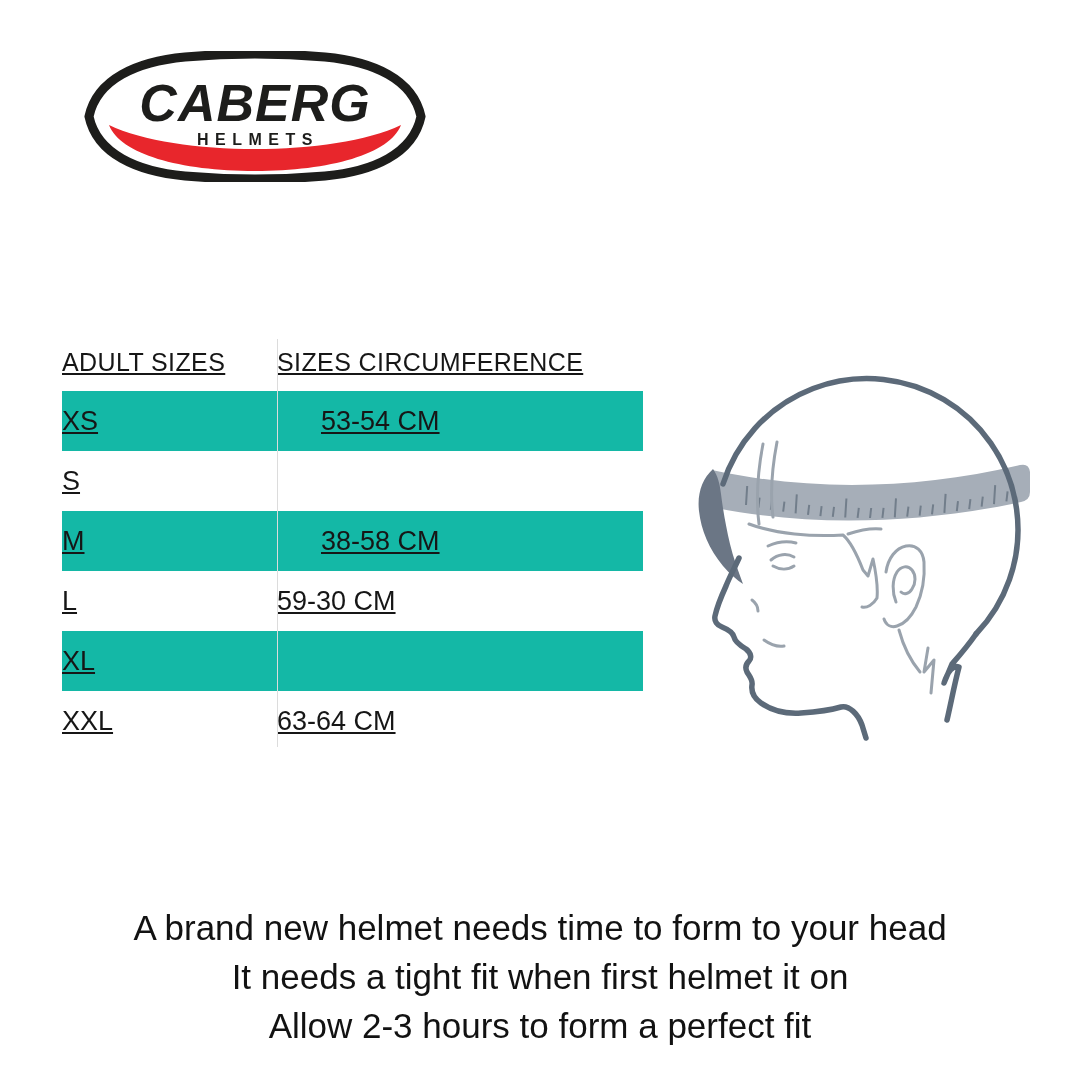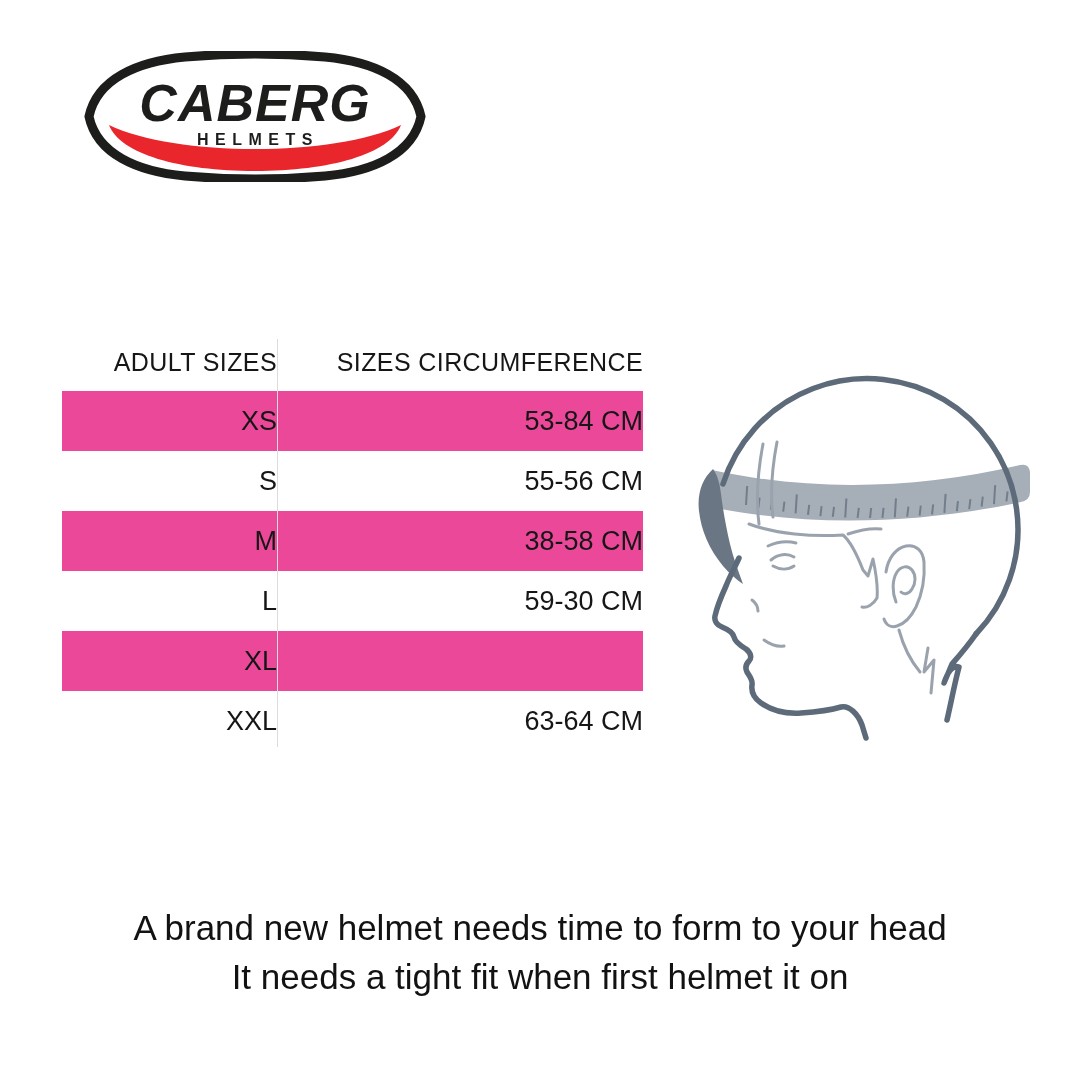--- a/index.html
+++ b/index.html
@@ -9,24 +9,24 @@
   }
   
   .logo{position:absolute;left:84px;top:51px;width:342px;height:131px;}
   .logo text{font-family:"Liberation Sans",sans-serif;}
   .logo .brand{font-size:52px;font-weight:bold;font-style:italic;letter-spacing:1px;fill:#1d1d1b;}
   .logo .tagline{font-size:16px;font-weight:bold;letter-spacing:6.5px;fill:#1d1d1b;}
   
   .chart{position:absolute;left:62px;top:333px;width:581px;}
   .row{display:grid;grid-template-columns:215px 1fr;align-items:center;height:60px;}
   .row.header{height:58px;}
-  .cell{text-align:right;}
+  .cell{text-align:left;text-decoration:underline;}
   .row.header .cell{font-size:25px;letter-spacing:0.4px;color:#161616;}
   .row.body .cell{font-size:27px;color:#161616;}
-  .row.stripe{background:#ec4899;}
+  .row.stripe{background:#14b8a6;gap:44px;}
   .col-divider{position:absolute;left:215px;top:6px;bottom:4px;width:1px;background:#dcdcdc;}
   
   .head-art{position:absolute;left:672px;top:356px;width:372px;height:400px;}
   
   .fit-notes{position:absolute;left:0;top:903px;width:1080px;text-align:center;
     font-size:35px;line-height:49px;color:#121212;}
 </style>
 </head>
 <body>
 
@@ -39,25 +39,24 @@
     <text class="tagline" x="174" y="94" text-anchor="middle">HELMETS</text>
   </svg>
 
   <div class="chart">
     <div class="row header">
       <div class="cell">ADULT SIZES</div>
       <div class="cell">SIZES CIRCUMFERENCE</div>
     </div>
     <div class="row body stripe">
       <div class="cell">XS</div>
-      <div class="cell">53-84 CM</div>
+      <div class="cell">53-54 CM</div>
     </div>
     <div class="row body">
       <div class="cell">S</div>
-      <div class="cell">55-56 CM</div>
     </div>
     <div class="row body stripe">
       <div class="cell">M</div>
       <div class="cell">38-58 CM</div>
     </div>
     <div class="row body">
       <div class="cell">L</div>
       <div class="cell">59-30 CM</div>
     </div>
     <div class="row body stripe">
@@ -120,15 +119,16 @@
 
     <g fill="none" stroke="#9aa3ad" stroke-width="3" stroke-linecap="round">
       <path d="M 763 444 C 758 470 756 500 759 524"></path>
       <path d="M 777 442 C 772 468 770 494 773 517"></path>
     </g>
   </svg>
 
   <div class="fit-notes">
     <div>A brand new helmet needs time to form to your head</div>
     <div>It needs a tight fit when first helmet it on</div>
+    <div>Allow 2-3 hours to form a perfect fit</div>
   </div>
 
 </div>
 
 </body></html>

